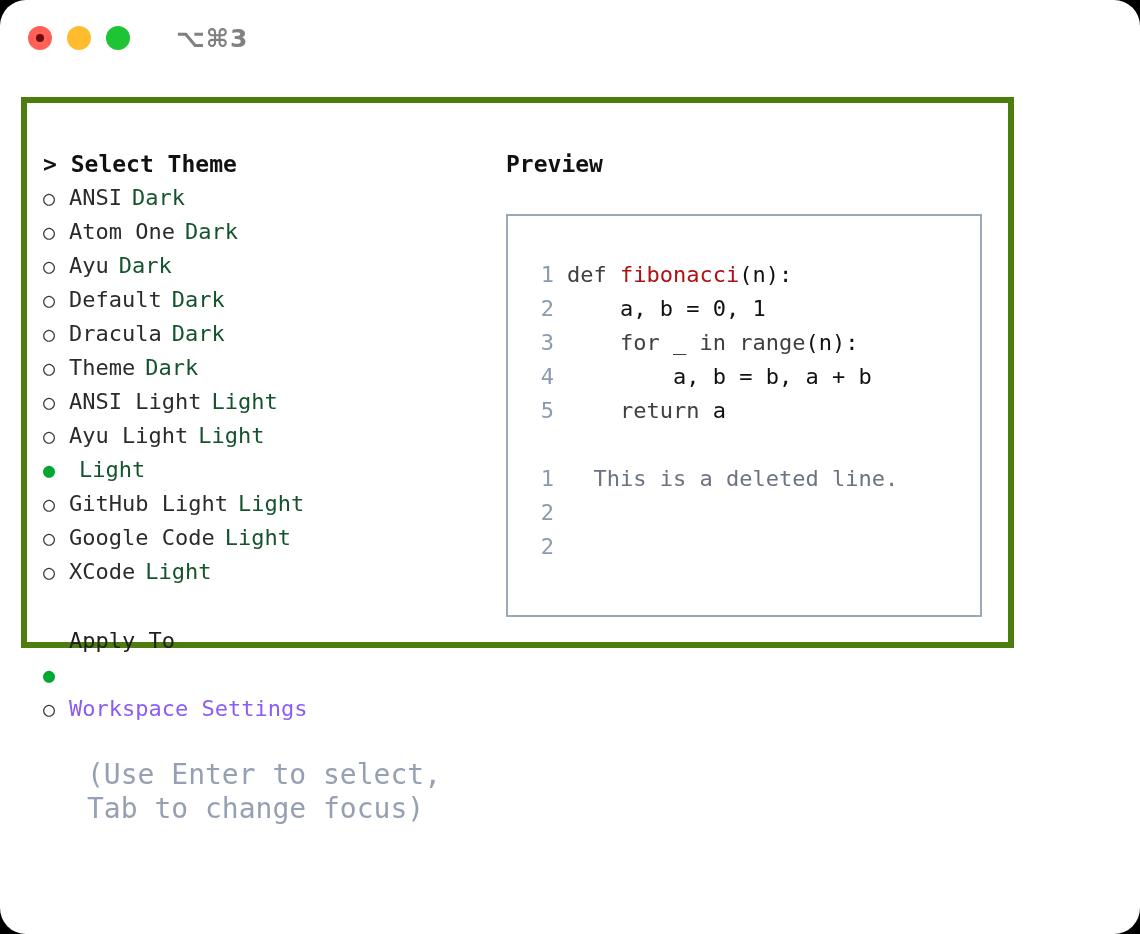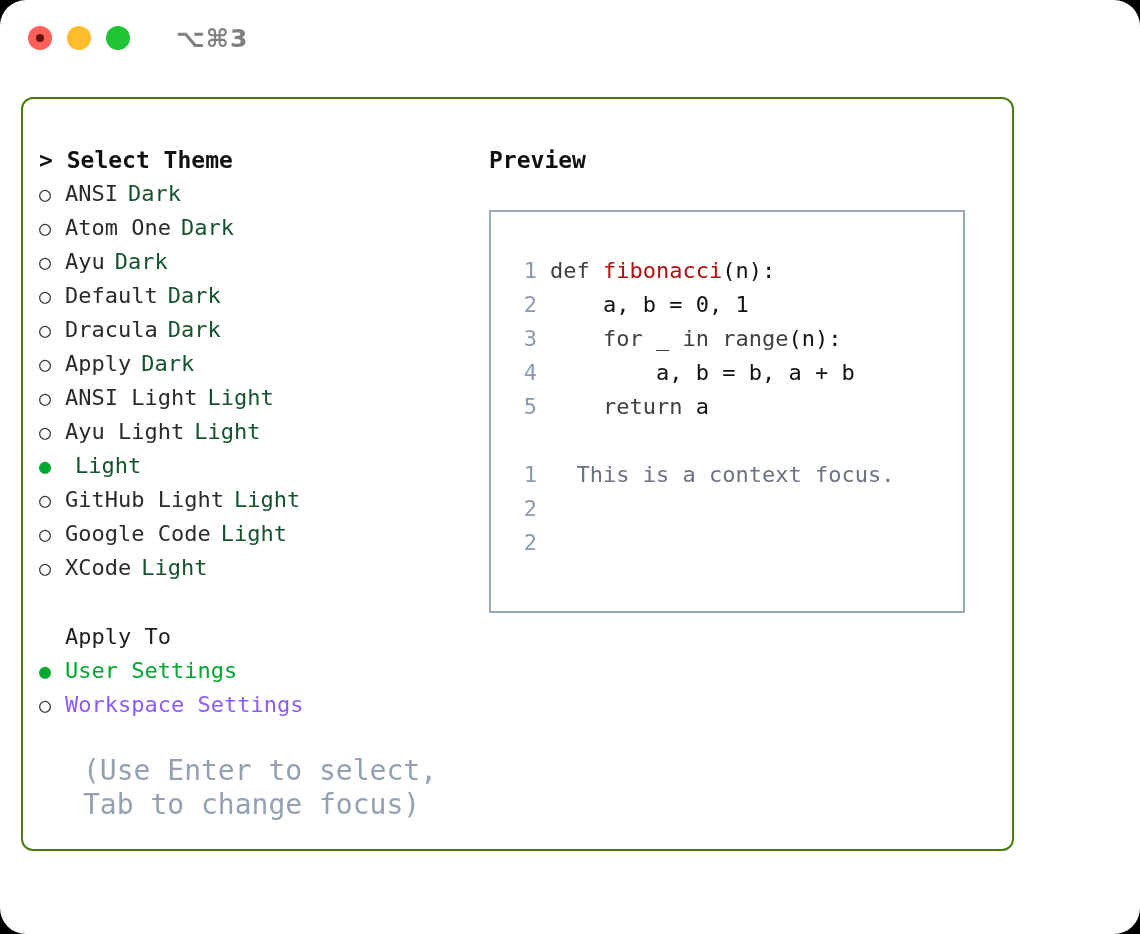--- a/index.html
+++ b/index.html
@@ -72,23 +72,23 @@
     letter-spacing: 1px;
     white-space: nowrap;
   }
 
   
   #main-panel {
     position: absolute;
     left: 21px;
     top: 97px;
     width: 993px;
-    height: 754px;
-    border: 2px solid #4d7c0f;
-    border-radius: 12px;
+    height: 551px;
+    border: 6px solid #4d7c0f;
+    border-radius: 0;
     box-sizing: border-box;
     background: #ffffff;
   }
 
   #panel-body {
     position: absolute;
     left: 0; top: 0;
     width: 100%;
     height: 100%;
     display: block;
@@ -157,21 +157,21 @@
     font-size: 28px;
     line-height: 34px;
     color: #95a1b2;
     width: 400px;
     margin-left: 44px;
   }
 
   
   #preview-column {
     position: absolute;
-    left: 466px;
+    left: 479px;
     top: 44px;
     width: 500px;
   }
   #preview-title {
     font-size: 23px;
     font-weight: 700;
     color: #111111;
     line-height: 34px;
     white-space: pre;
   }
@@ -236,55 +236,55 @@
       <div id="theme-column">
 
         <div class="list-header">&gt; Select Theme</div>
 
         <div id="theme-items">
             <div class="theme-row"><span class="marker">○</span><span class="theme-name">ANSI</span><span class="theme-cat">Dark</span></div>
             <div class="theme-row"><span class="marker">○</span><span class="theme-name">Atom One</span><span class="theme-cat">Dark</span></div>
             <div class="theme-row"><span class="marker">○</span><span class="theme-name">Ayu</span><span class="theme-cat">Dark</span></div>
             <div class="theme-row"><span class="marker">○</span><span class="theme-name">Default</span><span class="theme-cat">Dark</span></div>
             <div class="theme-row"><span class="marker">○</span><span class="theme-name">Dracula</span><span class="theme-cat">Dark</span></div>
-            <div class="theme-row"><span class="marker">○</span><span class="theme-name">Apply</span><span class="theme-cat">Dark</span></div>
+            <div class="theme-row"><span class="marker">○</span><span class="theme-name">Theme</span><span class="theme-cat">Dark</span></div>
             <div class="theme-row"><span class="marker">○</span><span class="theme-name">ANSI Light</span><span class="theme-cat">Light</span></div>
             <div class="theme-row"><span class="marker">○</span><span class="theme-name">Ayu Light</span><span class="theme-cat">Light</span></div>
             <div class="theme-row selected"><span class="marker selected">●</span><span class="theme-cat">Light</span></div>
             <div class="theme-row"><span class="marker">○</span><span class="theme-name">GitHub Light</span><span class="theme-cat">Light</span></div>
             <div class="theme-row"><span class="marker">○</span><span class="theme-name">Google Code</span><span class="theme-cat">Light</span></div>
             <div class="theme-row"><span class="marker">○</span><span class="theme-name">XCode</span><span class="theme-cat">Light</span></div>
           </div>
 
         <div class="section-gap"></div>
 
         <div class="apply-header">Apply To</div>
 
         <div id="apply-items">
-            <div class="apply-row selected"><span class="marker selected">●</span><span class="apply-name">User Settings</span></div>
+            <div class="apply-row selected"><span class="marker selected">●</span></div>
             <div class="apply-row"><span class="marker">○</span><span class="apply-name">Workspace Settings</span></div>
           </div>
 
         <div id="hint-text">(Use Enter to select, Tab to change focus)</div>
       </div>
 
       <div id="preview-column">
         <div id="preview-title">Preview</div>
         <div id="preview-box">
           <div id="code-area">
             <div id="code-lines">
                 <div class="code-line"><span class="ln">1</span><span class="code-text"><span class="tok-kw">def </span><span class="tok-fn">fibonacci</span><span class="tok-plain">(n):</span></span></div>
                 <div class="code-line"><span class="ln">2</span><span class="code-text"><span class="tok-plain">    a, b = 0, 1</span></span></div>
                 <div class="code-line"><span class="ln">3</span><span class="code-text"><span class="tok-plain">    </span><span class="tok-kw">for</span><span class="tok-plain"> _ </span><span class="tok-kw">in</span><span class="tok-plain"> </span><span class="tok-kw">range</span><span class="tok-plain">(n):</span></span></div>
                 <div class="code-line"><span class="ln">4</span><span class="code-text"><span class="tok-plain">        a, b = b, a + b</span></span></div>
                 <div class="code-line"><span class="ln">5</span><span class="code-text"><span class="tok-plain">    </span><span class="tok-kw">return</span><span class="tok-plain"> a</span></span></div>
               </div>
             <div class="diff-gap"></div>
             <div id="diff-lines">
-                <div class="code-line"><span class="ln">1</span><span class="code-text diff-ctx">  This is a context focus.</span></div>
+                <div class="code-line"><span class="ln">1</span><span class="code-text diff-ctx">  This is a deleted line.</span></div>
                 <div class="code-line"><span class="ln">2</span></div>
                 <div class="code-line"><span class="ln">2</span></div>
               </div>
           </div>
         </div>
       </div>
 
     </div>
   </div>
 </div>

